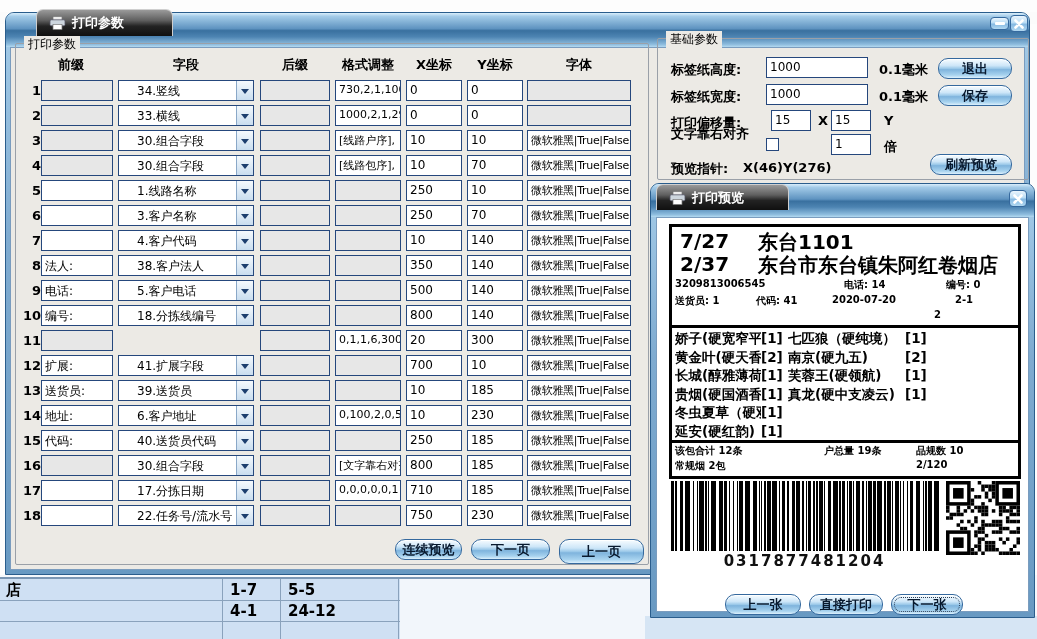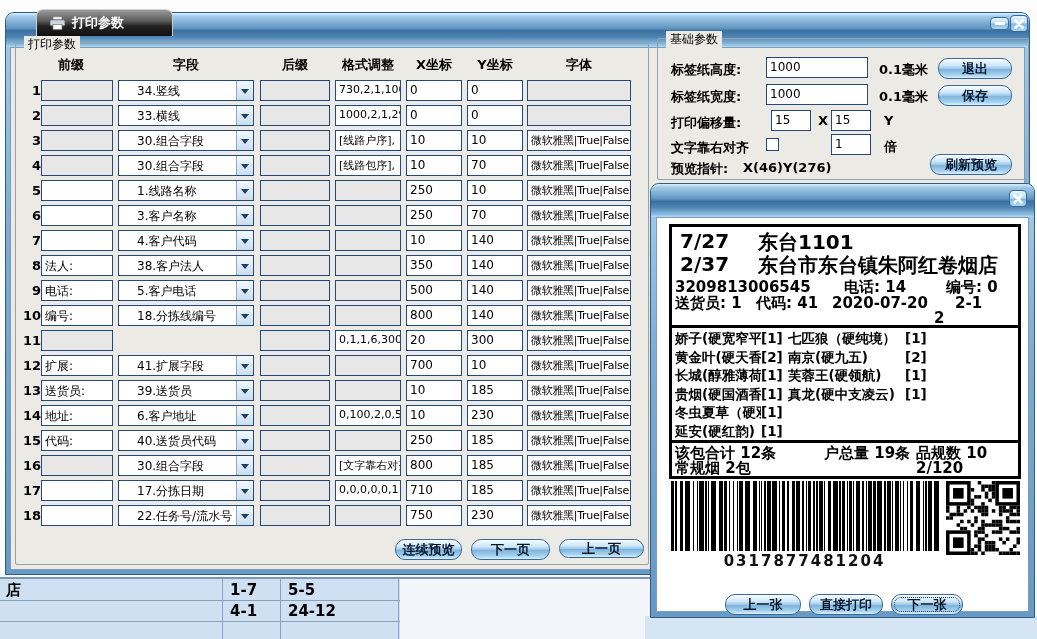--- a/index.html
+++ b/index.html
@@ -62,21 +62,21 @@
   .btn.focus::after{content:"";position:absolute;inset:2px;border:1px dotted #2b3d55;border-radius:7px;}
 
   
   .blabel{position:absolute;font-weight:bold;font-size:13px;color:#000;white-space:nowrap;}
   .checkbox{position:absolute;width:13px;height:13px;border:1px solid #25477c;background:#fff;cursor:pointer;}
 
   
   .labelbox{position:absolute;left:12px;top:6px;width:352px;height:255px;border:3px solid #000;background:#fff;}
   .lb{position:absolute;white-space:nowrap;color:#000;font-weight:bold;}
   .big{font-size:20px;}
-  .mid{font-size:15px;text-align:center;}
+  .mid{font-size:10px;text-align:center;}
   .sep{position:absolute;left:0;right:0;height:3px;background:#000;}
   .item-row{position:absolute;left:0;width:100%;height:18px;}
   .iname{position:absolute;font-weight:bold;font-size:13.5px;white-space:nowrap;overflow:hidden;}
   .iqty{position:absolute;font-weight:bold;font-size:13.5px;}
   .iname.l{left:3px;width:86px;} .iqty.lq{left:89px;}
   .iname.r{left:116px;width:116px;} .iqty.rq{left:233px;}
 
   .barcode{position:absolute;left:12px;top:263px;width:271px;height:70px;background:#fff;}
   .barcode i{position:absolute;top:0;bottom:0;background:#000;}
   .bcnum{position:absolute;left:12px;top:334px;width:271px;text-align:center;font-weight:bold;font-size:15px;letter-spacing:2px;color:#111;}
@@ -404,21 +404,21 @@
               <div class="tin c-suffix gray"></div>
               <div class="tin c-format gray"></div>
               <div class="tin c-x">750</div>
               <div class="tin c-y">230</div>
               <div class="tin c-font ">微软雅黑|True|False</div>
             </div>
           </div>
 
         <div class="btn" style="left:379px;top:495px;width:67px;height:21px">连续预览</div>
         <div class="btn" style="left:455px;top:495px;width:79px;height:21px">下一页</div>
-        <div class="btn" style="left:543px;top:495px;width:85px;height:19px">上一页</div>
+        <div class="btn" style="left:543px;top:495px;width:85px;height:25px">上一页</div>
       </div>
 
       <div class="group" style="left:646px;top:-10px;width:372px;height:142px">
         <span class="group-label">基础参数</span>
 
         <span class="blabel" style="left:13px;top:22px">标签纸高度:</span>
         <div class="tin" style="left:108px;top:18px;width:102px">1000</div>
         <span class="blabel" style="left:221px;top:22px">0.1毫米</span>
         <div class="btn" style="left:280px;top:19px;width:74px;height:21px">退出</div>
 
@@ -426,34 +426,42 @@
         <div class="tin" style="left:108px;top:45px;width:102px">1000</div>
         <span class="blabel" style="left:221px;top:49px">0.1毫米</span>
         <div class="btn" style="left:280px;top:46px;width:74px;height:21px">保存</div>
 
         <span class="blabel" style="left:13px;top:75px">打印偏移量:</span>
         <div class="tin" style="left:113px;top:71px;width:40px">15</div>
         <span class="blabel" style="left:160px;top:74px">X</span>
         <div class="tin" style="left:173px;top:71px;width:40px">15</div>
         <span class="blabel" style="left:226px;top:74px">Y</span>
 
-        <span class="blabel" style="left:13px;top:100px">文字靠右对齐</span>
+        <span class="blabel" style="left:13px;top:86px">文字靠右对齐</span>
         <div class="checkbox" style="left:108px;top:99px"></div>
         <div class="tin" style="left:173px;top:95px;width:40px">1</div>
         <span class="blabel" style="left:226px;top:99px">倍</span>
 
         <span class="blabel" style="left:13px;top:121px">预览指针:</span>
         <span class="blabel" style="left:85px;top:121px">X(46)Y(276)</span>
         <div class="btn" style="left:272px;top:115px;width:82px;height:21px">刷新预览</div>
       </div>
     </div>
   </div>
 
   <div class="win" style="left:650px;top:183px;width:385px;height:435px;z-index:10">
     <div class="titlebar" style="height:33px"></div>
+    <div class="tab" style="left:5px;top:0;width:133px;height:26px">
+      <svg width="17" height="14" viewBox="0 0 17 14">
+        <rect x="4" y="0.5" width="9" height="4" fill="#ececec" stroke="#777" stroke-width="0.7"></rect>
+        <rect x="1" y="3.8" width="15" height="6" rx="1.2" fill="#cdd6de" stroke="#556" stroke-width="0.8"></rect>
+        <rect x="4" y="8.5" width="9" height="5" fill="#fff" stroke="#777" stroke-width="0.7"></rect>
+      </svg>
+      <span>打印预览</span>
+    </div>
     <div class="winbtn" style="left:358px;top:6px;width:18px;height:17px">
       <svg width="10" height="10" viewBox="0 0 10 10">
         <path d="M1.5 1.5 L8.5 8.5 M8.5 1.5 L1.5 8.5" stroke="#fff" stroke-width="2.6" stroke-linecap="round"></path>
       </svg>
     </div>
 
     <div class="client" style="left:5px;right:5px;top:33px;bottom:5px;background:#fff">
 
       <div class="labelbox">
         <span class="lb big" style="left:8px;top:2px">7/27</span>

